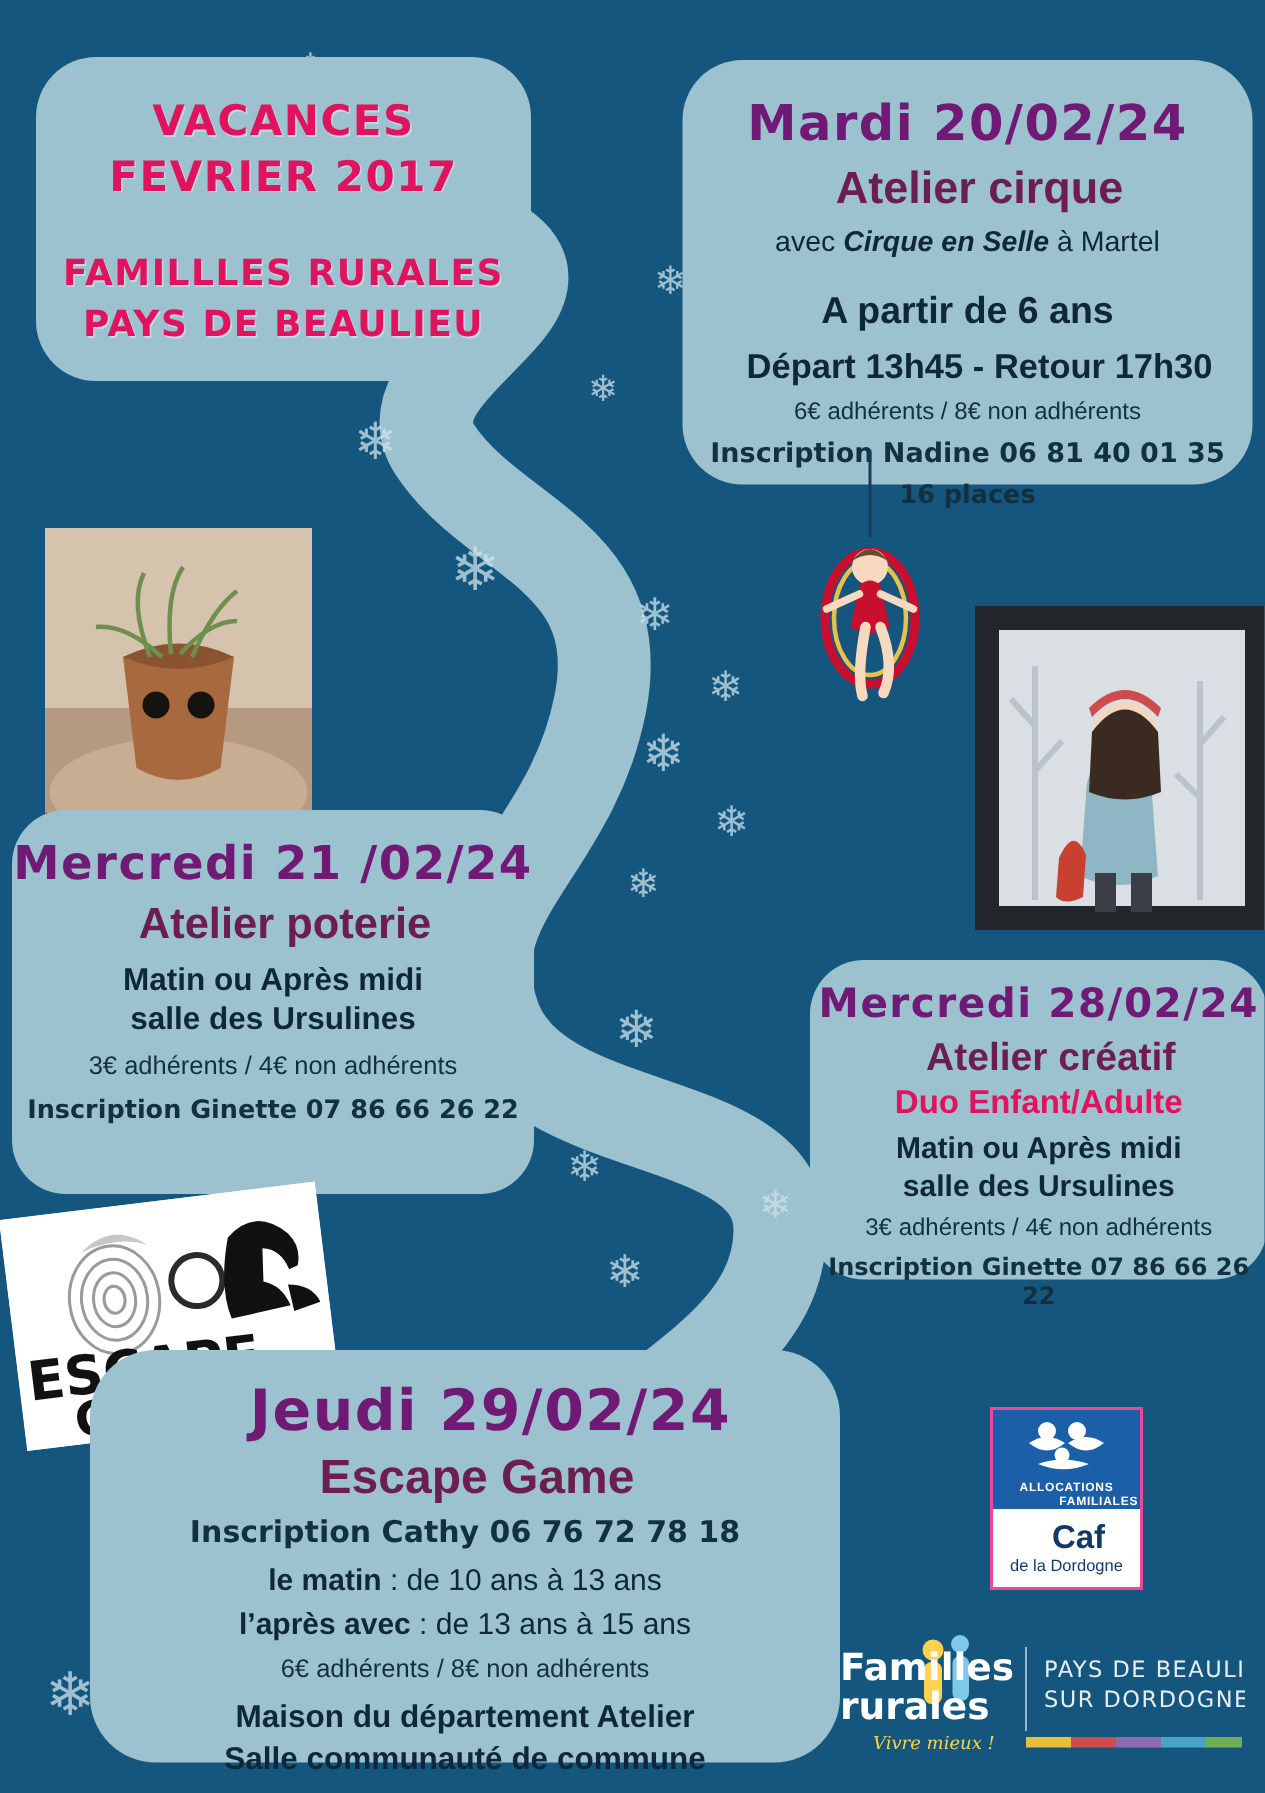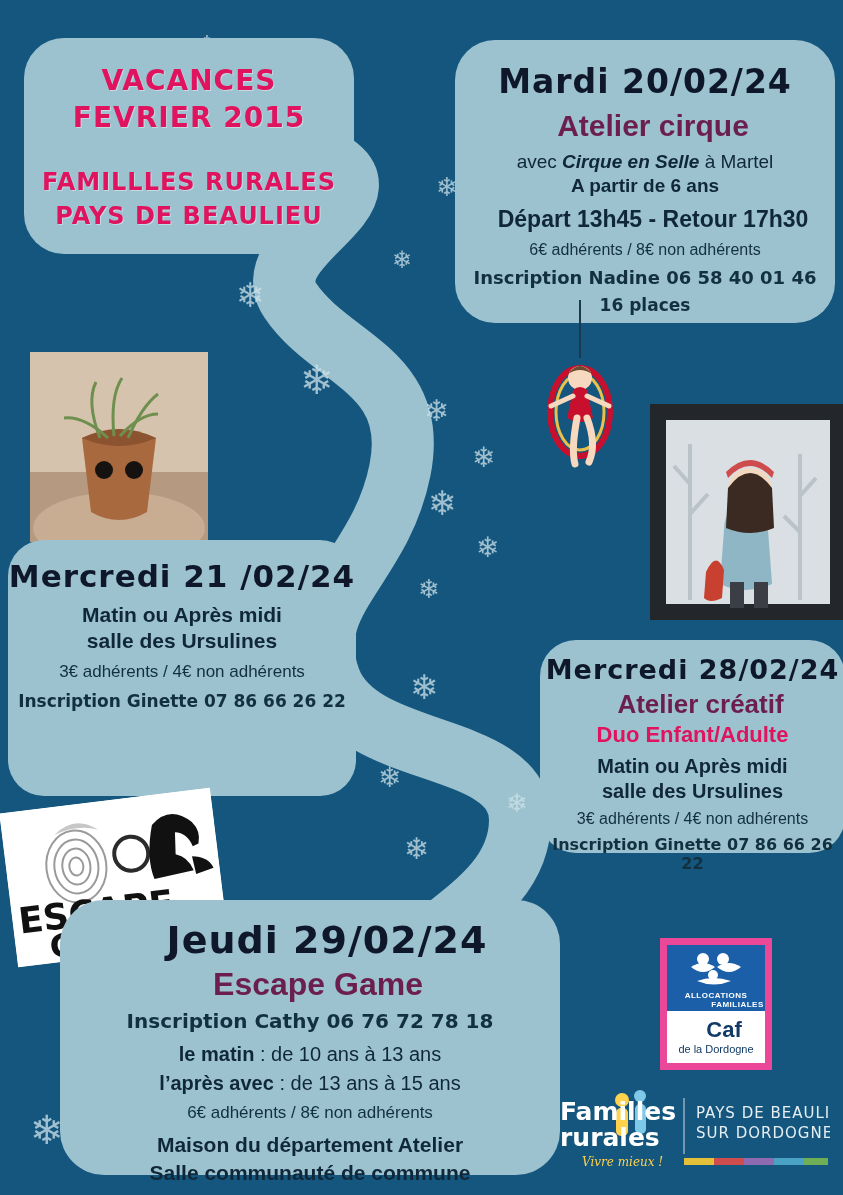--- a/index.html
+++ b/index.html
@@ -36,38 +36,38 @@
     font-weight:bold;
     text-align:center;
     letter-spacing:1px;
     font-family:"DejaVu Sans", sans-serif;
     text-shadow:1px 1px 0 #ffffff66;
   }
 
   .line{text-align:center;}
 
   .day{
-    color:#0f172a;font-weight:bold;
+    color:#701a75;font-weight:bold;
     font-family:"DejaVu Sans", sans-serif;
     letter-spacing:1px;
   }
   .atelier{color:#6c1f4e;font-weight:bold;margin-left:16px;}
   .sub{color:#10273a;font-weight:bold;}
   .small{color:#12303f;}
   .insc{color:#12303f;font-weight:bold;font-family:"DejaVu Sans", sans-serif;}
   .pink{color:#e0135e;font-weight:bold;}
 
   
   .photo{position:absolute;background:#bba08c;overflow:hidden;}
   .photo-groot{left:30px;top:352px;width:178px;height:190px;}
   .photo-frame{left:650px;top:404px;width:196px;height:216px;}
   .photo-escape{left:8px;top:800px;width:212px;height:155px;background:#fff;transform:rotate(-7deg);}
 
   
-  .caf{position:absolute;left:660px;top:938px;width:98px;height:118px;background:#fff;border:7px solid #ec4899;}
+  .caf{position:absolute;left:660px;top:938px;width:98px;height:118px;background:#fff;border:2px solid #ec4899;}
   .caf-top{background:#1a5fa8;height:66px;color:#fff;text-align:center;}
   .caf-bot{height:52px;text-align:center;color:#123a66;}
 
   
   .fr-logo{position:absolute;left:560px;top:1090px;width:270px;height:90px;}
 </style>
 </head>
 <body>
 
 <div class="poster">
@@ -96,35 +96,35 @@
   <span class="snow" style="left:506px;top:790px;font-size:26px;">❄</span>
   <span class="snow" style="left:404px;top:834px;font-size:30px;">❄</span>
   <span class="snow" style="left:814px;top:404px;font-size:32px;">❄</span>
   <span class="snow" style="left:520px;top:1092px;font-size:28px;">❄</span>
   <span class="snow" style="left:30px;top:1110px;font-size:40px;">❄</span>
   <span class="snow" style="left:122px;top:1152px;font-size:26px;">❄</span>
   <span class="snow" style="left:86px;top:1010px;font-size:24px;">❄</span>
 
   <div class="bubble b-title">
     <div class="tit" style="font-size:28px;margin-top:26px;">VACANCES</div>
-    <div class="tit" style="font-size:28px;margin-top:4px;">FEVRIER 2015</div>
+    <div class="tit" style="font-size:28px;margin-top:4px;">FEVRIER 2017</div>
     <div class="tit" style="font-size:24px;margin-top:34px;">FAMILLLES RURALES</div>
     <div class="tit" style="font-size:24px;margin-top:6px;">PAYS DE BEAULIEU</div>
   </div>
 
   <div class="bubble b-mardi">
     <div class="day line" style="font-size:33px;margin-top:22px;">Mardi 20/02/24</div>
     <div class="atelier line" style="font-size:30px;margin-top:8px;">Atelier cirque</div>
     <div class="line" style="font-size:19px;margin-top:8px;color:#10273a;">
       <span>avec </span><em style="font-weight:bold;">Cirque en Selle</em><span> à Martel</span>
     </div>
-    <div class="sub line" style="font-size:19px;margin-top:2px;">A partir de 6 ans</div>
+    <div class="sub line" style="font-size:25px;margin-top:20px;">A partir de 6 ans</div>
     <div class="sub line" style="font-size:23px;margin-top:9px;padding-left:16px;">Départ 13h45 - Retour 17h30</div>
     <div class="small line" style="font-size:16px;margin-top:8px;">6€ adhérents / 8€ non adhérents</div>
-    <div class="insc line" style="font-size:18px;margin-top:8px;">Inscription Nadine  06 58 40 01 46</div>
+    <div class="insc line" style="font-size:18px;margin-top:8px;">Inscription Nadine  06 81 40 01 35</div>
     <div class="insc line" style="font-size:17px;margin-top:7px;">16 places</div>
   </div>
 
   <svg style="position:absolute;left:535px;top:300px;" width="90" height="200" viewBox="0 0 90 200">
     <line x1="45" y1="0" x2="45" y2="58" stroke="#1b3a52" stroke-width="2"></line>
     <ellipse cx="45" cy="112" rx="30" ry="44" fill="none" stroke="#c8102e" stroke-width="6"></ellipse>
     <ellipse cx="45" cy="112" rx="24" ry="38" fill="none" stroke="#e8c04a" stroke-width="3"></ellipse>
     <circle cx="45" cy="78" r="12" fill="#f6d9bf"></circle>
     <path d="M33 74 q12 -16 24 0 q-12 -8 -24 0" fill="#6b4a2f"></path>
     <path d="M38 90 q7 -6 14 0 l6 28 q-13 8 -26 0 z" fill="#c8102e"></path>
@@ -167,20 +167,21 @@
         <path d="M78 74 q22 -24 44 0 l2 -6 q-24 -24 -48 0z" fill="#cf4c4c"></path>
         <rect x="80" y="178" width="14" height="26" fill="#3b3f45"></rect>
         <rect x="104" y="178" width="14" height="26" fill="#3b3f45"></rect>
       </g>
       <path d="M56 168 q10 -22 18 -2 l-2 28 q-12 6 -18 0z" fill="#c8402f"></path>
     </svg>
   </div>
 
   <div class="bubble b-merc21">
     <div class="day line" style="font-size:31px;margin-top:18px;">Mercredi 21 /02/24</div>
+    <div class="atelier line" style="font-size:29px;margin-top:6px;">Atelier poterie</div>
     <div class="sub line" style="font-size:21px;margin-top:9px;">Matin ou Après midi</div>
     <div class="sub line" style="font-size:21px;margin-top:2px;">salle des Ursulines</div>
     <div class="small line" style="font-size:17px;margin-top:9px;">3€ adhérents / 4€ non adhérents</div>
     <div class="insc line" style="font-size:17px;margin-top:9px;">Inscription Ginette 07 86 66 26 22</div>
   </div>
 
   <div class="bubble b-merc28">
     <div class="day line" style="font-size:27px;margin-top:14px;">Mercredi 28/02/24</div>
     <div class="atelier line" style="font-size:26px;margin-top:4px;">Atelier créatif</div>
     <div class="pink line" style="font-size:22px;margin-top:2px;">Duo Enfant/Adulte</div>

